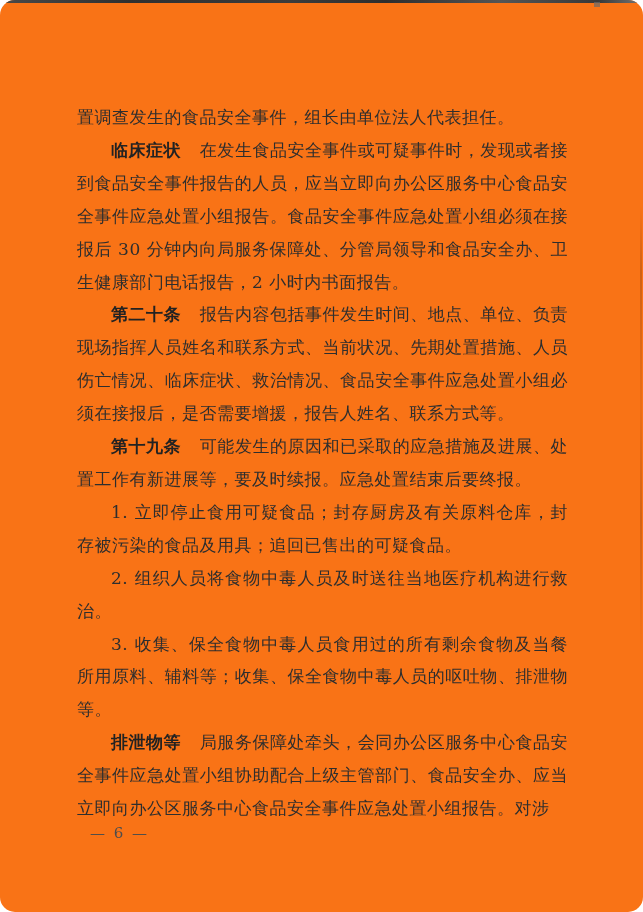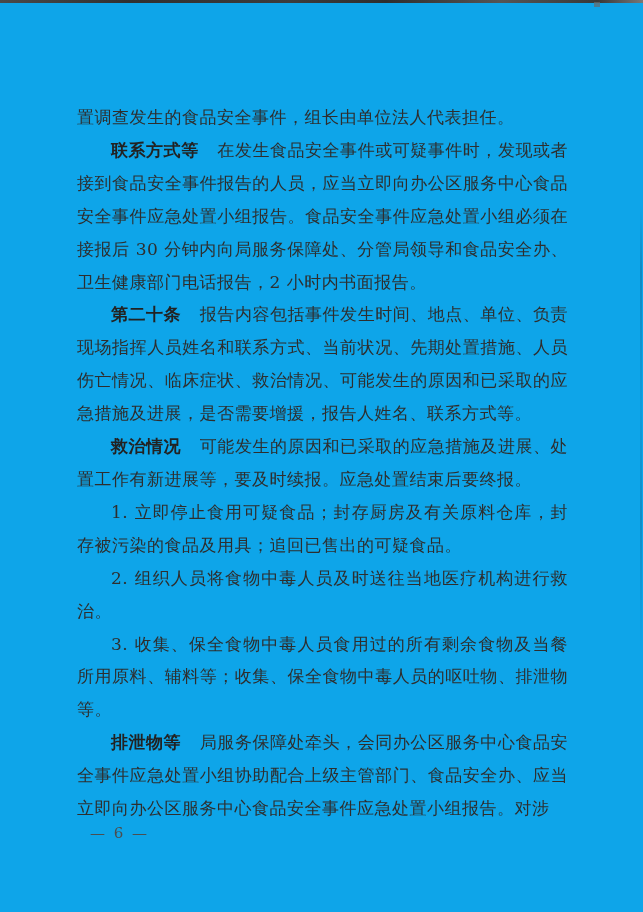--- a/index.html
+++ b/index.html
@@ -4,23 +4,24 @@
 <style>
   html, body {
     margin: 0;
     padding: 0;
     background: #ffffff;
   }
   .page {
     position: relative;
     width: 643px;
     height: 912px;
-    background: #0ea5e9;
+    background: #f97316;
     overflow: hidden;
     font-family: "DejaVu Serif", "Liberation Serif", serif;
+    border-radius: 15px;
   }
   
   .scan-edge-top {
     position: absolute;
     top: 0; left: 0;
     width: 643px; height: 3px;
     background: linear-gradient(to right,
       #4a4a4a 0%, #303030 20%, #3c3c3c 45%, #2e2e2e 60%, #555555 78%, #383838 93%, #777 100%);
   }
   .corner-mark {
@@ -80,25 +81,25 @@
 <div class="page">
 
   <div class="scan-edge-top"></div>
   <div class="corner-mark"></div>
   <div class="scan-edge-right"></div>
 
   <div class="content">
 
     <p class="para no-indent"><span>置调查发生的食品安全事件，组长由单位法人代表担任。</span></p>
 
-    <p class="para"><span class="term">联系方式等</span><span>在发生食品安全事件或可疑事件时，发现或者接到食品安全事件报告的人员，应当立即向办公区服务中心食品安全事件应急处置小组报告。食品安全事件应急处置小组必须在接报后 30 分钟内向局服务保障处、分管局领导和食品安全办、卫生健康部门电话报告，2 小时内书面报告。</span></p>
+    <p class="para"><span class="term">临床症状</span><span>在发生食品安全事件或可疑事件时，发现或者接到食品安全事件报告的人员，应当立即向办公区服务中心食品安全事件应急处置小组报告。食品安全事件应急处置小组必须在接报后 30 分钟内向局服务保障处、分管局领导和食品安全办、卫生健康部门电话报告，2 小时内书面报告。</span></p>
 
-    <p class="para"><span class="term">第二十条</span><span>报告内容包括事件发生时间、地点、单位、负责现场指挥人员姓名和联系方式、当前状况、先期处置措施、人员伤亡情况、临床症状、救治情况、可能发生的原因和已采取的应急措施及进展，是否需要增援，报告人姓名、联系方式等。</span></p>
+    <p class="para"><span class="term">第二十条</span><span>报告内容包括事件发生时间、地点、单位、负责现场指挥人员姓名和联系方式、当前状况、先期处置措施、人员伤亡情况、临床症状、救治情况、食品安全事件应急处置小组必须在接报后，是否需要增援，报告人姓名、联系方式等。</span></p>
 
-    <p class="para"><span class="term">救治情况</span><span>可能发生的原因和已采取的应急措施及进展、处置工作有新进展等，要及时续报。应急处置结束后要终报。</span></p>
+    <p class="para"><span class="term">第十九条</span><span>可能发生的原因和已采取的应急措施及进展、处置工作有新进展等，要及时续报。应急处置结束后要终报。</span></p>
 
 
     <p class="para"><span>1. 立即停止食用可疑食品；封存厨房及有关原料仓库，封存被污染的食品及用具；追回已售出的可疑食品。</span></p>
 
     <p class="para"><span>2. 组织人员将食物中毒人员及时送往当地医疗机构进行救治。</span></p>
 
     <p class="para"><span>3. 收集、保全食物中毒人员食用过的所有剩余食物及当餐所用原料、辅料等；收集、保全食物中毒人员的呕吐物、排泄物等。</span></p>
 
     <p class="para"><span class="term">排泄物等</span><span>局服务保障处牵头，会同办公区服务中心食品安全事件应急处置小组协助配合上级主管部门、食品安全办、应当立即向办公区服务中心食品安全事件应急处置小组报告。对涉</span></p>
 

